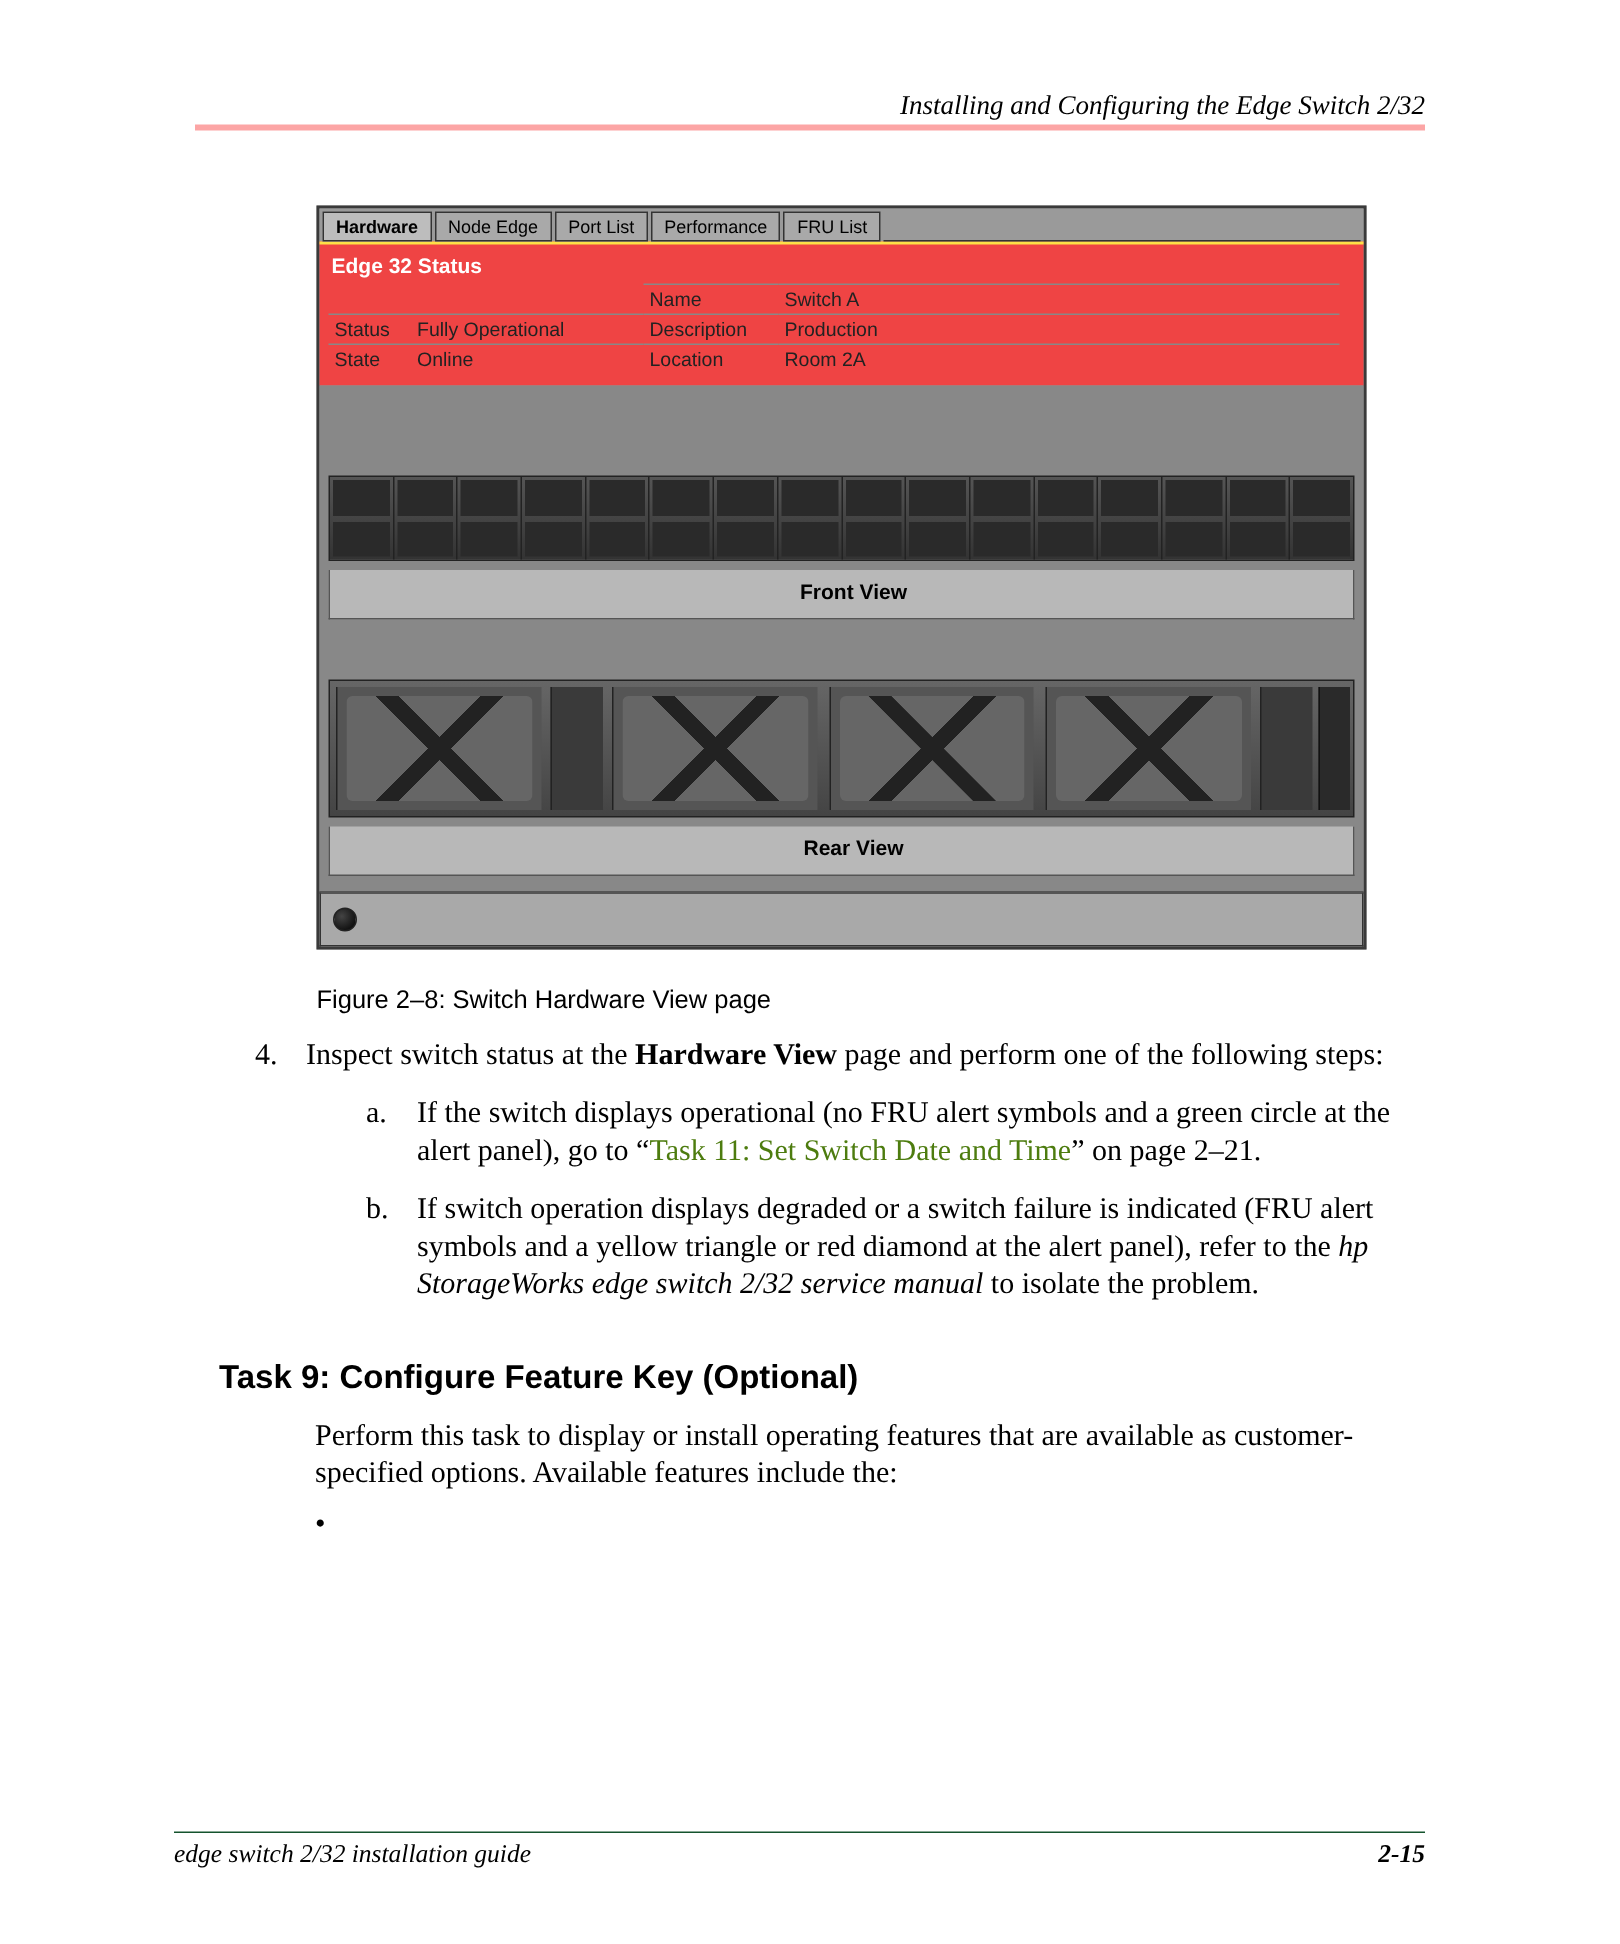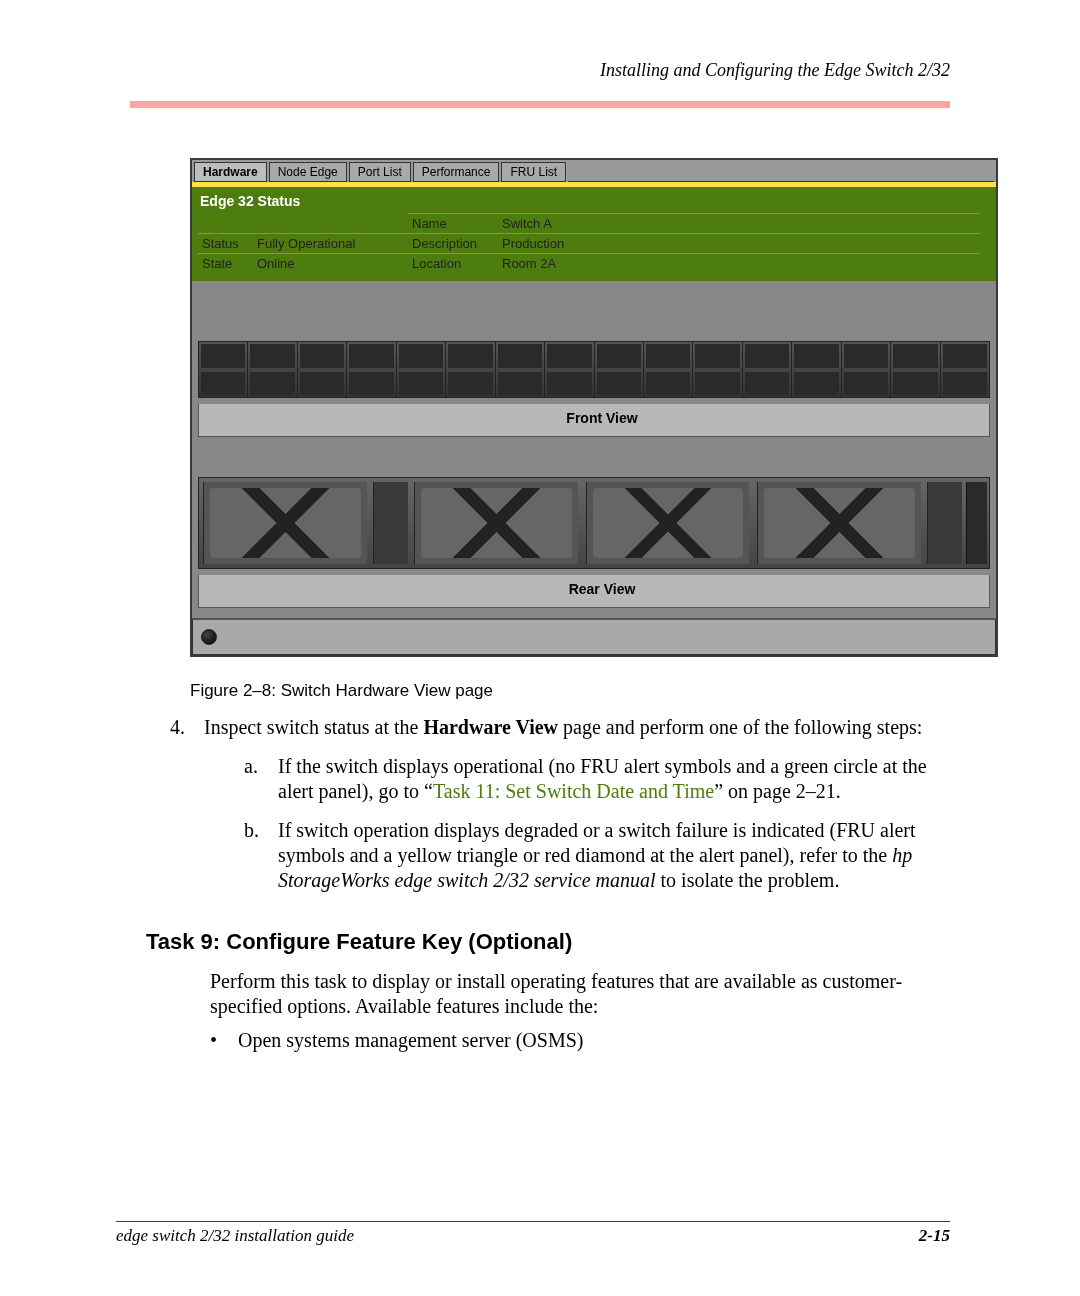--- a/index.html
+++ b/index.html
@@ -14,27 +14,27 @@
     box-sizing: border-box;
   }
   .page {
     padding: 60px 130px 40px 130px;
     box-sizing: border-box;
   }
   .running-head {
     text-align: right;
     font-style: italic;
     font-size: 18px;
-    border-bottom: 7px solid #fca5a5;
-    padding-bottom: 20px;
+    border-bottom: 4px solid #fca5a5;
+    padding-bottom: 2px;
     margin-bottom: 50px;
   }
   .figure-wrap {
-    margin-left: 60px;
-    width: 808px;
+    margin-left: 81px;
+    width: 700px;
   }
   .figure-frame {
     border: 2px solid #3a3a3a;
     background: #9a9a9a;
     font-family: Arial, Helvetica, sans-serif;
   }
   .tabs {
     display: flex;
     background: #9a9a9a;
     padding: 2px 2px 0 2px;
@@ -49,25 +49,25 @@
   }
   .tab.active {
     background: #bdbdbd;
     font-weight: bold;
   }
   .tabs-spacer {
     flex: 1;
     border-bottom: 1px solid #333;
   }
   .status-area {
-    background: #4d7c0f;
+    background: #ef4444;
     color: #000;
     font-size: 13px;
     padding: 4px 16px 8px 6px;
-    border-top: 5px solid #fde047;
+    border-top: 2px solid #fde047;
   }
   .status-title {
     color: #fff;
     font-weight: bold;
     font-size: 14px;
     margin: 2px 0 4px 2px;
   }
   .status-grid {
     display: grid;
     grid-template-columns: 55px 155px 90px auto;
@@ -382,21 +382,20 @@
         <span>If switch operation displays degraded or a switch failure is indicated (FRU alert symbols and a yellow triangle or red diamond at the alert panel), refer to the </span><i>hp StorageWorks edge switch 2/32 service manual</i><span> to isolate the problem.</span>
       </div>
     </div>
   </div>
 
   <div class="task-heading">Task 9: Configure Feature Key (Optional)</div>
   <div class="task-body">Perform this task to display or install operating features that are available as customer-specified options. Available features include the:</div>
   <div class="bullet-list">
     <div class="bullet-item">
       <div class="bullet-dot">•</div>
-      <div>Open systems management server (OSMS)</div>
     </div>
   </div>
 </div>
 
 <div class="footer">
   <div class="left">edge switch 2/32 installation guide</div>
   <div class="right">2-15</div>
 </div>
 
 </body></html>

